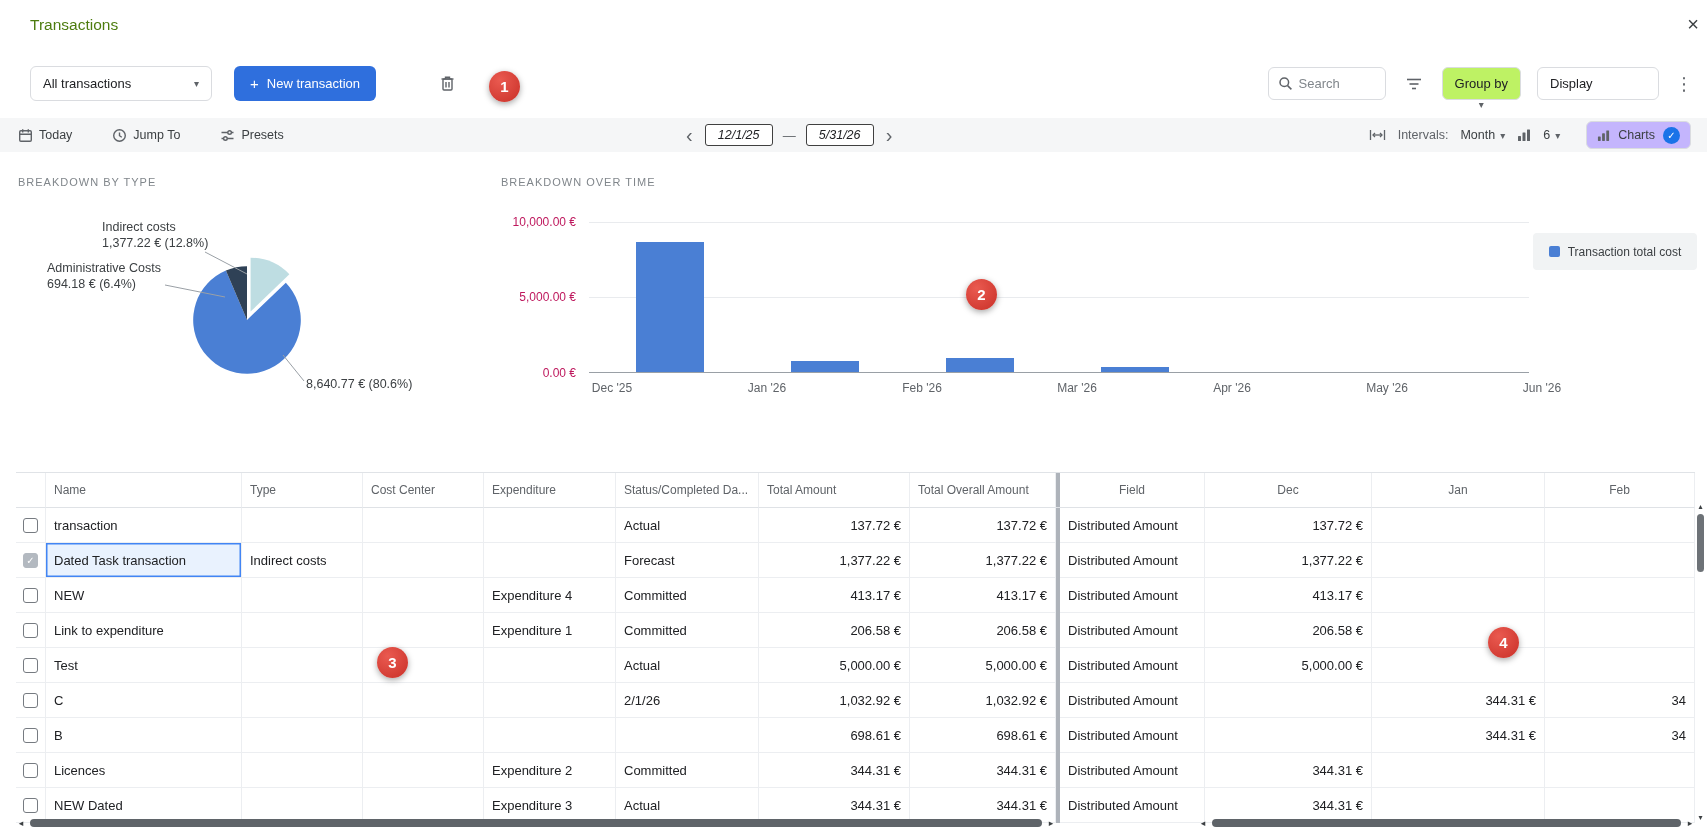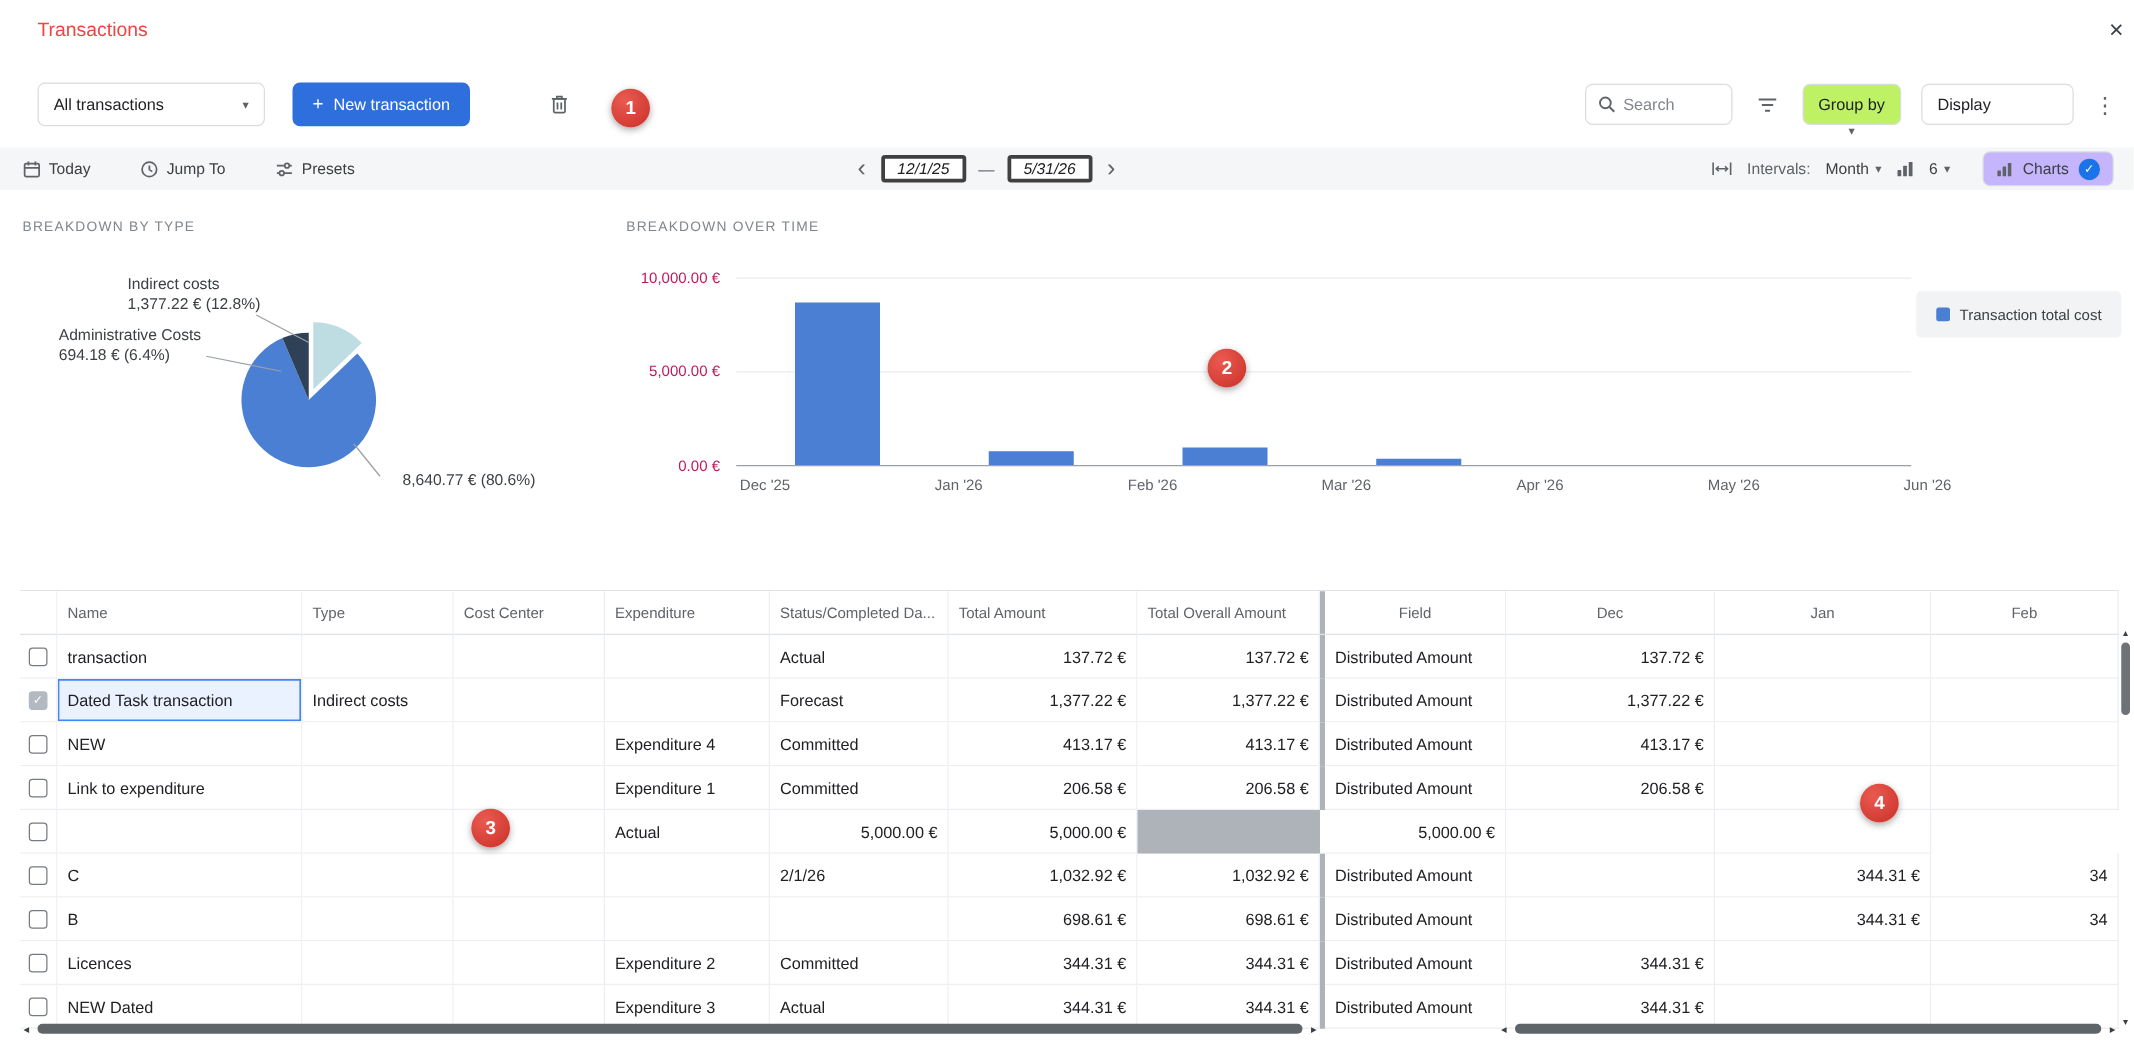--- a/index.html
+++ b/index.html
@@ -1,21 +1,21 @@
 <!DOCTYPE html>
 <html><head>
 <meta charset="utf-8">
 <style>
 *{margin:0;padding:0;box-sizing:border-box;}
 html,body{background:#fff;}
 body{font-family:"Liberation Sans",sans-serif;color:#202124;}
 .app{position:relative;width:1707px;height:839px;background:#fff;overflow:hidden;}
 
 
-.page-title{position:absolute;left:30px;top:16px;font-size:15.5px;color:#ef4444;}
+.page-title{position:absolute;left:30px;top:16px;font-size:15.5px;color:#4d7c0f;}
 .close-btn{position:absolute;left:1682px;top:13px;width:22px;height:22px;display:flex;align-items:center;justify-content:center;font-size:20px;color:#3c4043;cursor:pointer;}
 
 
 .toolbar-left{position:absolute;left:30px;top:66px;display:flex;align-items:center;height:35px;}
 .select-box{width:182px;height:35px;border:1px solid #dadce0;border-radius:6px;display:flex;align-items:center;justify-content:space-between;padding:0 12px;font-size:13px;background:#fff;cursor:pointer;}
 .caret{font-size:10px;color:#5f6368;}
 .btn-primary{margin-left:22px;height:35px;background:#2f6fdd;color:#fff;border-radius:6px;display:flex;align-items:center;gap:8px;padding:0 16px;font-size:13px;cursor:pointer;border:none;font-family:inherit;}
 .plus-glyph{font-size:15px;line-height:1;}
 .icon-btn{margin-left:58px;width:28px;height:28px;display:flex;align-items:center;justify-content:center;cursor:pointer;}
 .toolbar-right{position:absolute;right:16px;top:66px;display:flex;align-items:center;gap:16px;height:35px;}
@@ -26,21 +26,21 @@
 .btn-outline{height:33px;border:1px solid #dadce0;border-radius:6px;display:flex;align-items:center;gap:8px;padding:0 12px;font-size:13px;background:#bef264;cursor:pointer;flex-direction:column;}
 .btn-display{width:122px;height:33px;border:1px solid #dadce0;border-radius:6px;display:flex;align-items:center;padding:0 12px;font-size:13px;background:#fff;cursor:pointer;}
 .kebab{font-size:18px;color:#5f6368;width:16px;text-align:center;cursor:pointer;}
 
 
 .datebar{position:absolute;left:0;top:118px;width:1707px;height:34px;background:#f5f6f7;}
 .db-left{position:absolute;left:18px;top:0;height:34px;display:flex;align-items:center;gap:40px;}
 .db-item{display:flex;align-items:center;gap:6px;font-size:12.5px;color:#3c4043;cursor:pointer;}
 .db-center{position:absolute;left:684px;top:0;height:34px;display:flex;align-items:center;gap:10px;}
 .chev{font-size:20px;color:#5f6368;line-height:1;padding:0 2px;cursor:pointer;}
-.date-input{width:68px;height:22px;border:3px solid #404040;border-radius:3px;background:#fff;font-style:italic;font-size:12.5px;text-align:center;color:#202124;font-family:inherit;outline:none;}
+.date-input{width:68px;height:22px;border:1px solid #404040;border-radius:3px;background:#fff;font-style:italic;font-size:12.5px;text-align:center;color:#202124;font-family:inherit;outline:none;}
 .dash{font-size:13px;color:#5f6368;}
 .db-right{position:absolute;right:16px;top:0;height:34px;display:flex;align-items:center;gap:12px;}
 .db-lbl{font-size:12.5px;color:#5f6368;}
 .db-val{font-size:12.5px;color:#3c4043;display:flex;align-items:center;gap:5px;cursor:pointer;}
 .charts-pill{height:28px;background:#c4b5fd;border:1px solid #dadce0;border-radius:6px;display:flex;align-items:center;gap:8px;padding:0 10px;font-size:12.5px;color:#3c4043;margin-left:14px;cursor:pointer;}
 .check-circle{width:17px;height:17px;border-radius:50%;background:#1a73e8;color:#fff;font-size:10px;display:flex;align-items:center;justify-content:center;}
 
 
 .sec-title{position:absolute;font-size:11px;letter-spacing:1px;color:#80868b;}
 .pie-svg{position:absolute;left:181px;top:254px;}
@@ -213,21 +213,21 @@
       <path d="M283 203L304 229"></path>
     </svg>
   <div class="pie-lbl" style="left:102px;top:220px;">
     <div>Indirect costs</div>
     <div>1,377.22 € (12.8%)</div>
   </div>
   <div class="pie-lbl" style="left:47px;top:261px;">
     <div>Administrative Costs</div>
     <div>694.18 € (6.4%)</div>
   </div>
-  <div class="pie-lbl" style="left:322px;top:377px;">
+  <div class="pie-lbl" style="left:306px;top:377px;">
     <div>8,640.77 € (80.6%)</div>
   </div>
 
   <div class="sec-title" style="left:501px;top:176px;">BREAKDOWN OVER TIME</div>
   <div class="ylab" style="top:215px;">10,000.00 €</div>
   <div class="ylab" style="top:290px;">5,000.00 €</div>
   <div class="ylab" style="top:366px;">0.00 €</div>
   <div class="plot">
     <div class="gline" style="top:0;"></div>
     <div class="gline" style="top:50%;"></div>
@@ -332,20 +332,21 @@
           <div class="cell divcell"></div>
           <div class="cell">Distributed Amount</div>
           <div class="cell num">206.58 €</div>
           <div class="cell num"></div>
           <div class="cell num"></div>
         </div>
         <div class="trow">
           <div class="cell c-cb">
             <span class="cb"></span>
           </div>
+          <div class="cell">Test</div>
           <div class="cell"></div>
           <div class="cell"></div>
           <div class="cell"></div>
           <div class="cell">Actual</div>
           <div class="cell num">5,000.00 €</div>
           <div class="cell num">5,000.00 €</div>
           <div class="cell divcell"></div>
           <div class="cell">Distributed Amount</div>
           <div class="cell num">5,000.00 €</div>
           <div class="cell num"></div>

